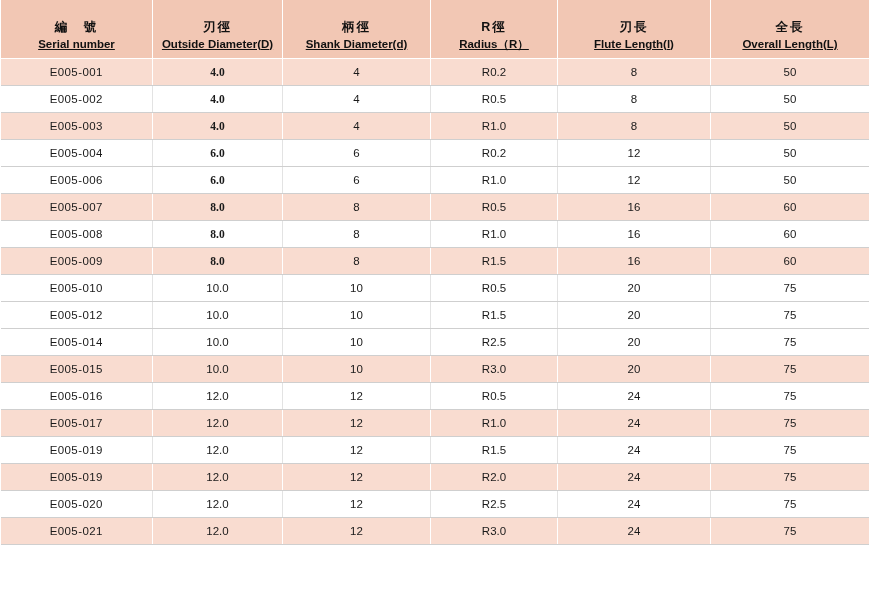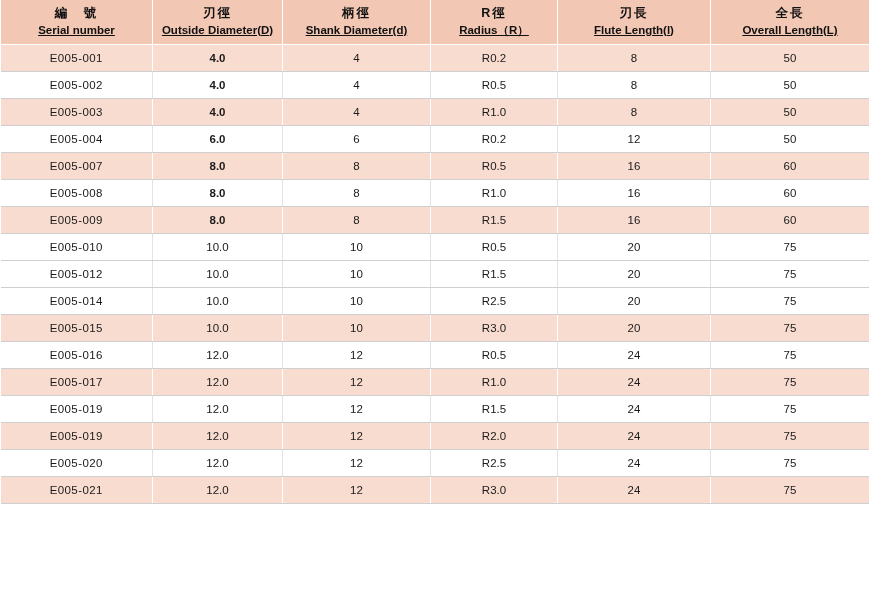--- a/index.html
+++ b/index.html
@@ -23,21 +23,21 @@
   table.spec-table col.c1 { width: 130px; }
   table.spec-table col.c2 { width: 148px; }
   table.spec-table col.c3 { width: 127px; }
   table.spec-table col.c4 { width: 153px; }
   table.spec-table col.c5 { width: 159px; }
 
   thead th {
     background: #f2c7b4;
     border: 1px solid #ffffff;
     border-top: none;
-    padding: 6px 2px 7px 2px;
+    padding: 20px 2px 7px 2px;
     text-align: center;
     vertical-align: middle;
     font-weight: bold;
     line-height: 1.25;
   }
   thead th .cn {
     display: block;
     font-size: 12.5px;
     letter-spacing: 2px;
     font-weight: bold;
@@ -72,20 +72,21 @@
     margin-left: 12px;
   }
   tbody td:last-child {
     border-right: none;
   }
   tbody td.serial {
     letter-spacing: 0.4px;
   }
   tbody td.bold {
     font-weight: bold;
+    font-family: Liberation Serif, serif;
   }
 </style>
 </head>
 <body>
 
 <table class="spec-table">
   <colgroup>
     <col class="c0">
       <col class="c1">
       <col class="c2">
@@ -147,20 +148,28 @@
         <td>50</td>
       </tr>
       <tr class="even">
         <td class="serial">E005-004</td>
         <td class="bold">6.0</td>
         <td>6</td>
         <td>R0.2</td>
         <td>12</td>
         <td>50</td>
       </tr>
+      <tr class="even">
+        <td class="serial">E005-006</td>
+        <td class="bold">6.0</td>
+        <td>6</td>
+        <td>R1.0</td>
+        <td>12</td>
+        <td>50</td>
+      </tr>
       <tr class="odd">
         <td class="serial">E005-007</td>
         <td class="bold">8.0</td>
         <td>8</td>
         <td>R0.5</td>
         <td>16</td>
         <td>60</td>
       </tr>
       <tr class="even">
         <td class="serial">E005-008</td>

